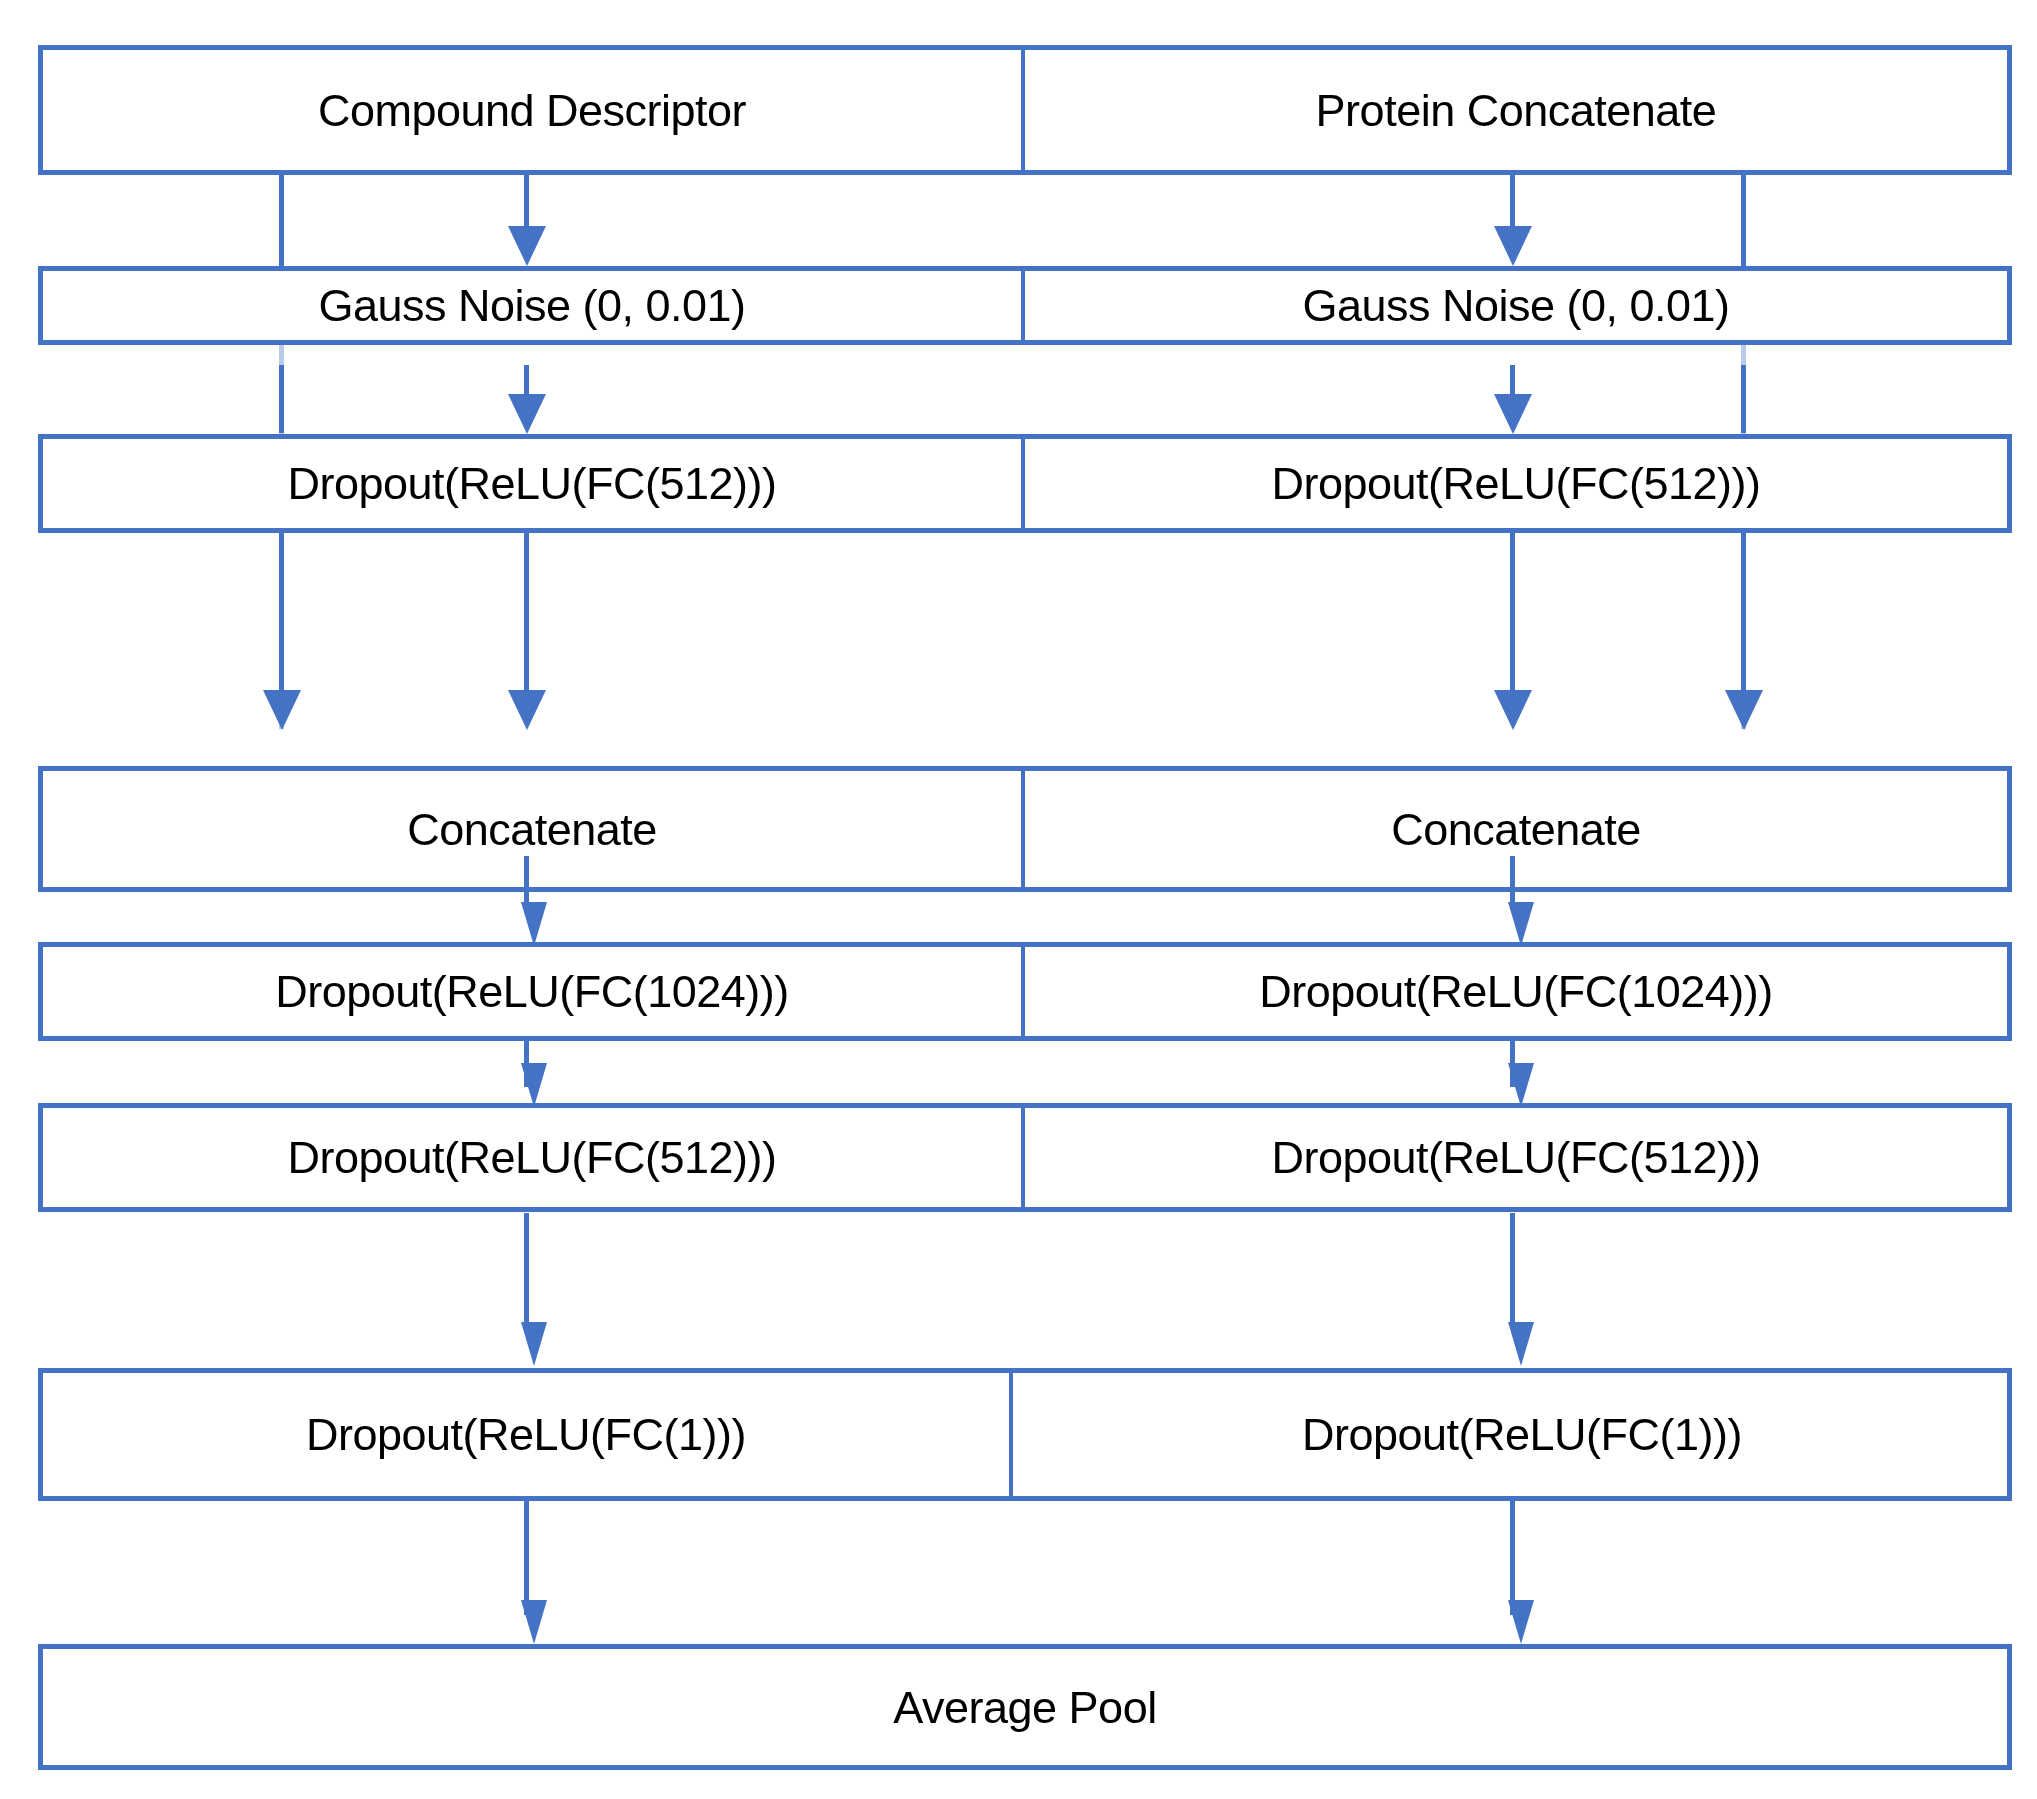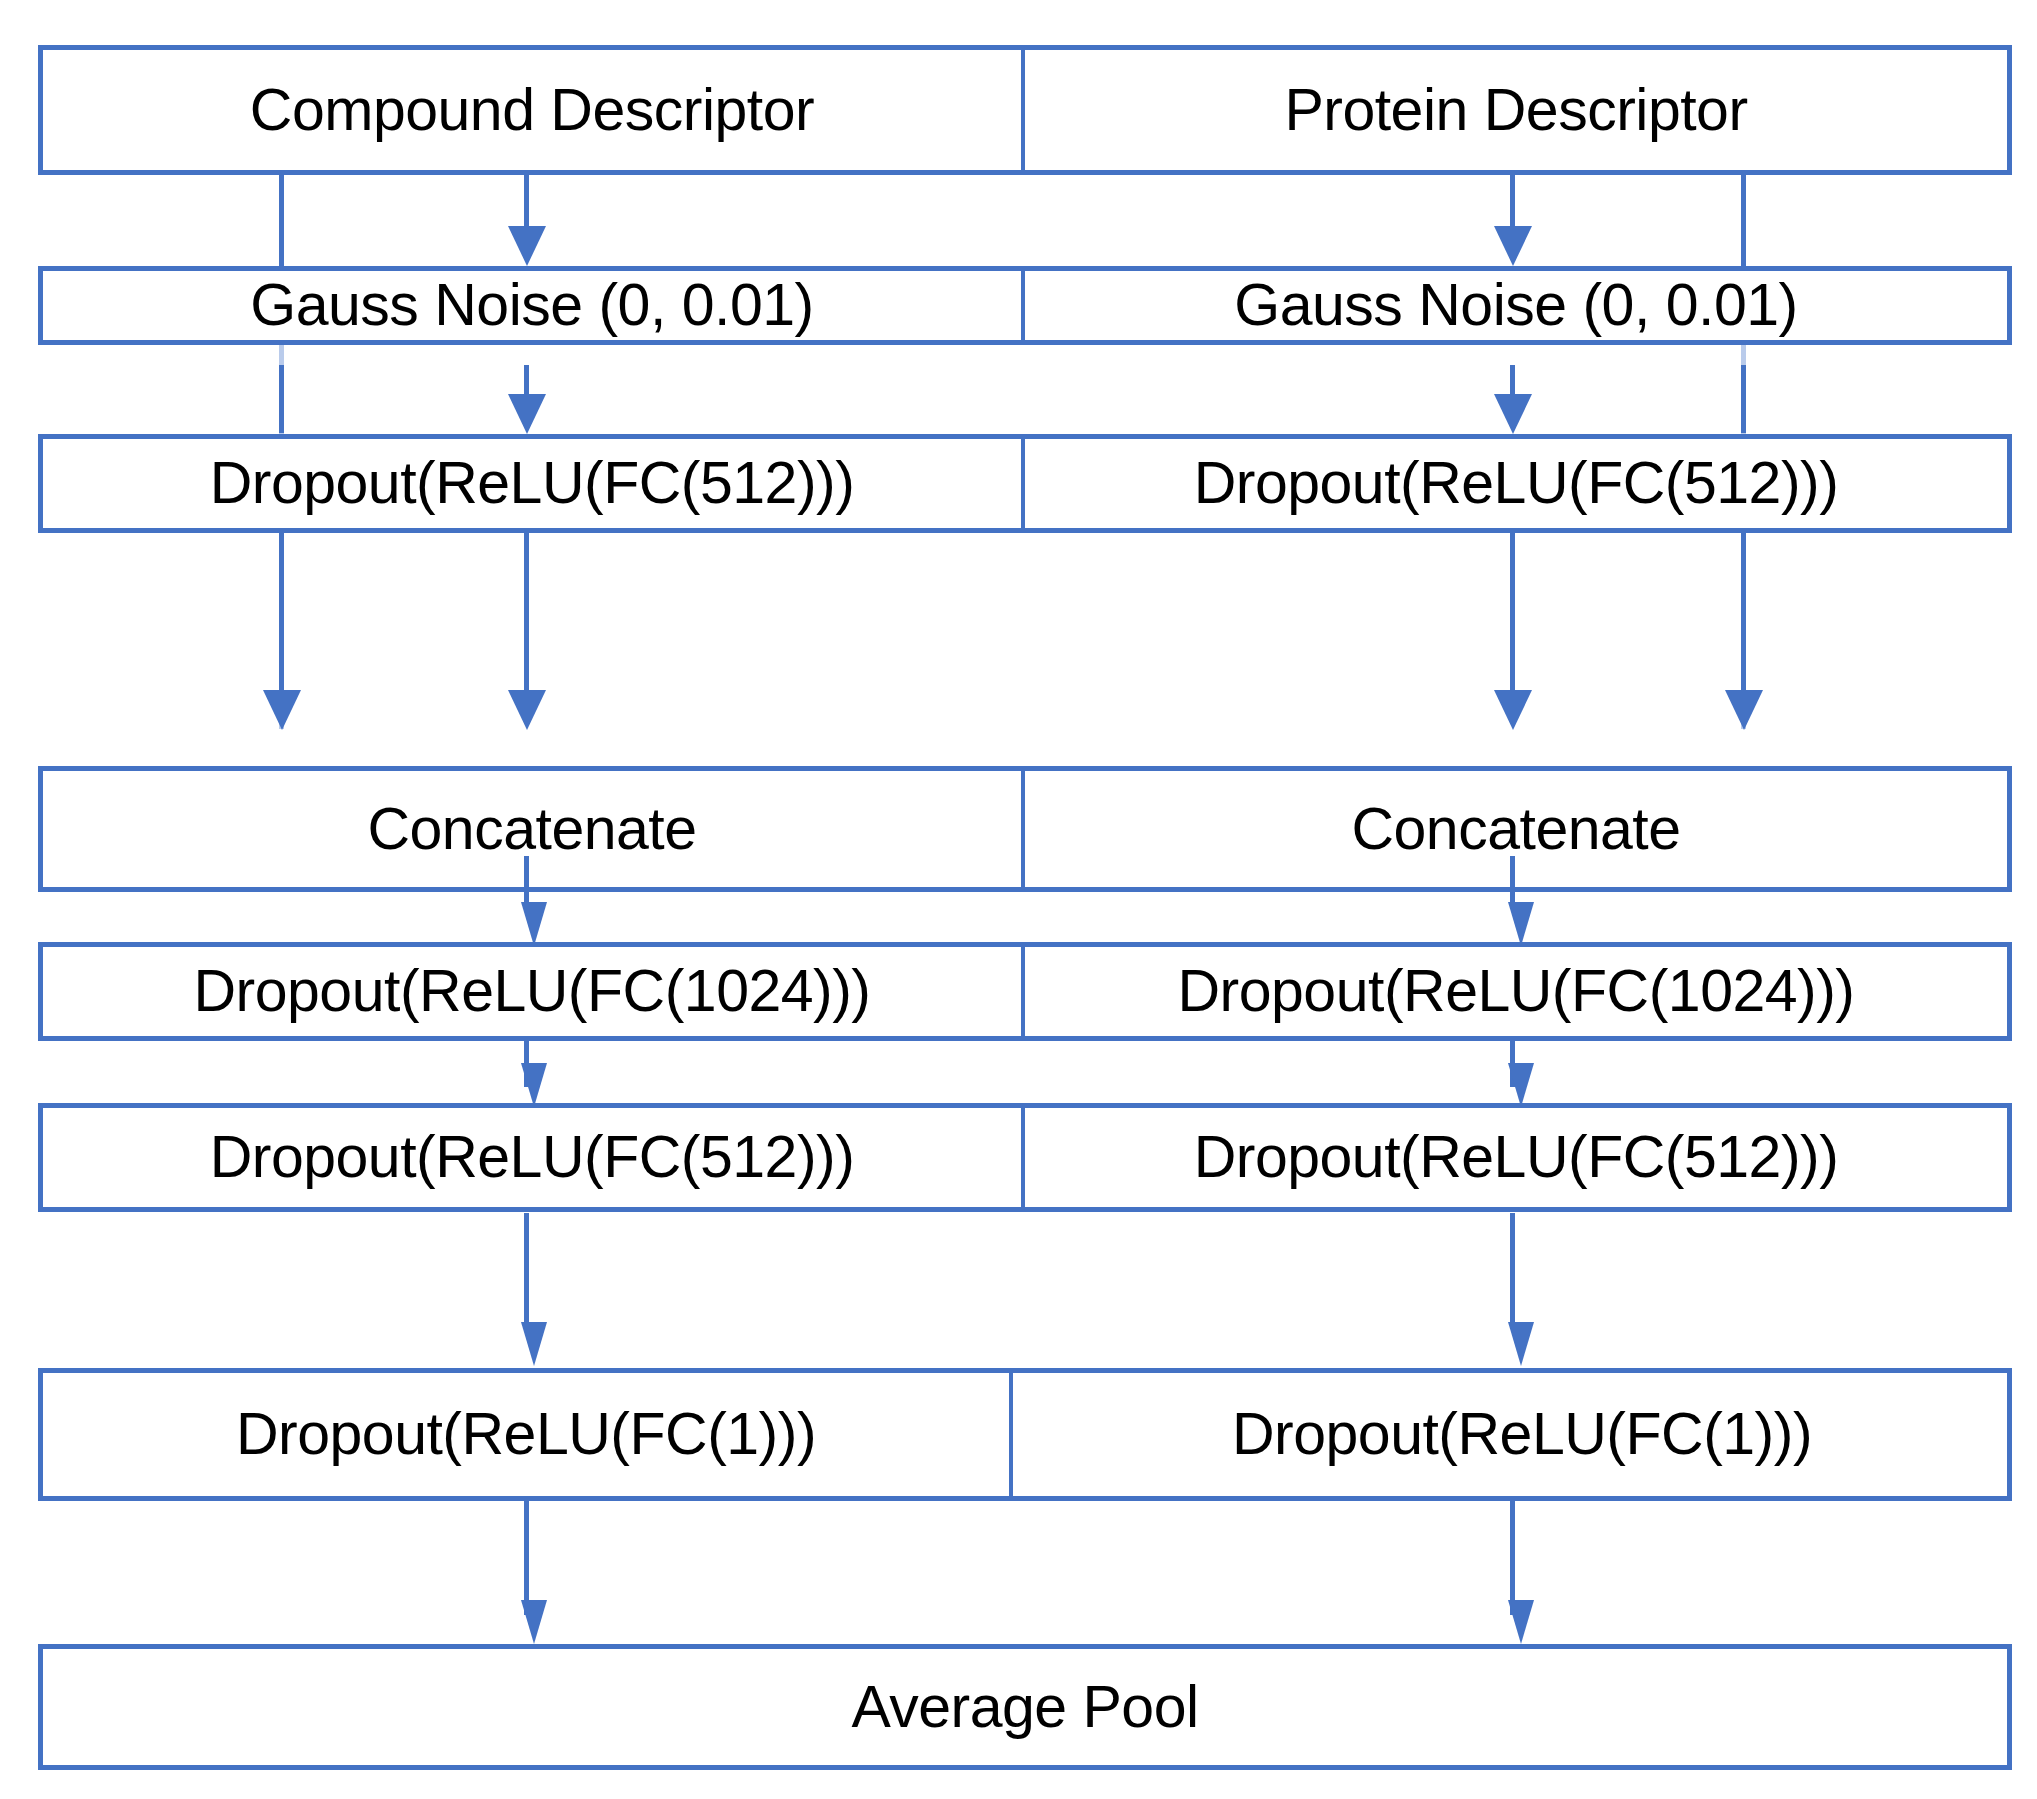--- a/index.html
+++ b/index.html
@@ -25,21 +25,21 @@
     flex-direction: row;
     z-index: 3;
   }
   .cell {
     box-sizing: border-box;
     flex: 1 1 50%;
     display: flex;
     align-items: center;
     justify-content: center;
     color: #000000;
-    font-size: 59px;
+    font-size: 45px;
     line-height: 1;
     white-space: nowrap;
     letter-spacing: -0.5px;
     background: #ffffff;
   }
   .cell.left {
     border-right: 4.8px solid #4472C4;
   }
   .cell.full {
     flex: 1 1 100%;
@@ -80,21 +80,21 @@
 
   <div class="conn behind">
     <div class="line faint" style="left:279px; top:174px; width:4.8px; height:555px;"></div>
   </div>
   <div class="conn behind">
     <div class="line faint" style="left:1741px; top:174px; width:4.8px; height:555px;"></div>
   </div>
 
   <div class="row" style="left:38px; top:45px; width:1974px; height:130px;">
     <div class="cell left">Compound Descriptor</div>
-    <div class="cell">Protein Descriptor</div>
+    <div class="cell">Protein Concatenate</div>
   </div>
 
   <div class="conn">
     <div class="line thin" style="left:524px; top:174px; width:4.8px; height:54px;"></div>
     <div class="head" style="left:508px; top:226px;"></div>
   </div>
   <div class="conn">
     <div class="line thin" style="left:1510px; top:174px; width:4.8px; height:54px;"></div>
     <div class="head" style="left:1494px; top:226px;"></div>
   </div>

